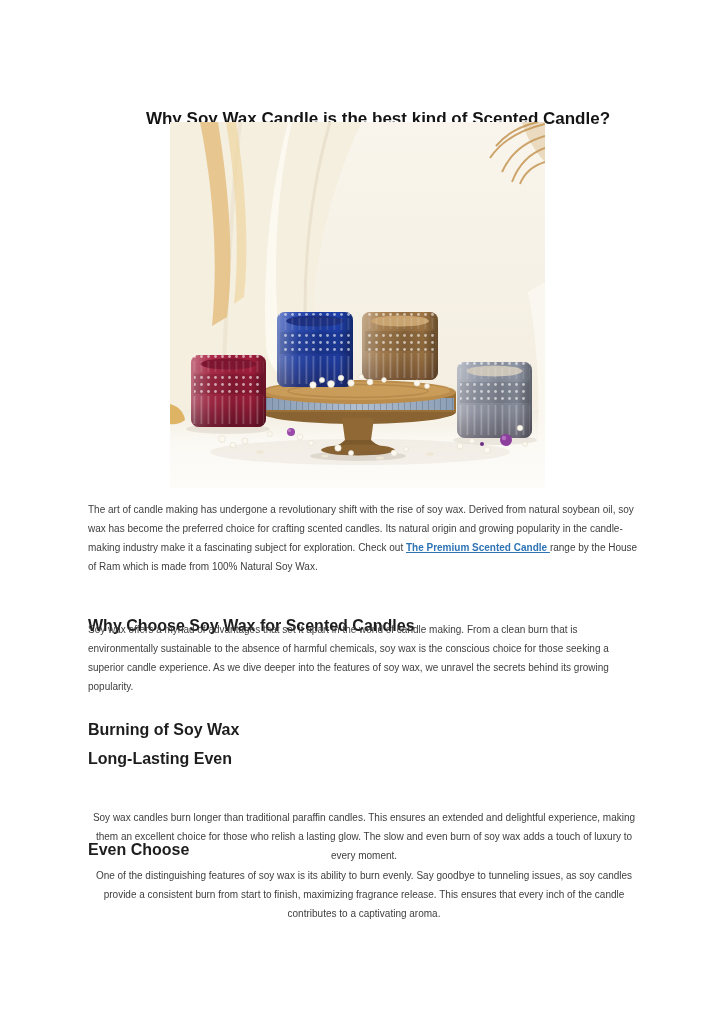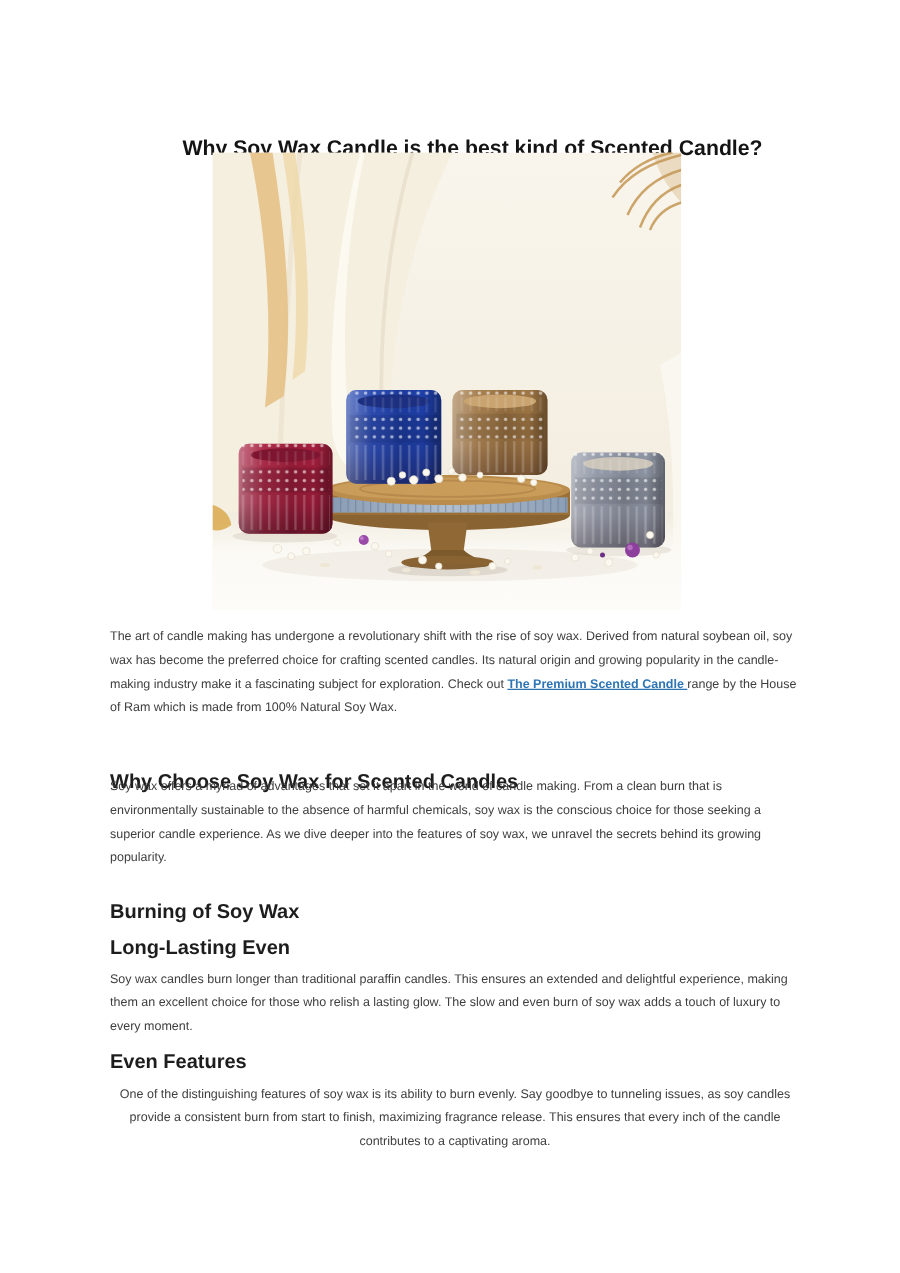--- a/index.html
+++ b/index.html
@@ -20,21 +20,21 @@
   }
   .heading{
     position:absolute;left:88px;width:552px;margin:0;
     font-size:16px;line-height:15px;font-weight:bold;color:#1d1d1d;
   }
   #para-intro{top:500px;}
   #h-why{top:618px;}
   #para-why{top:620px;}
   #h-features{top:722px;}
   #h-glow{top:751px;}
-  #para-glow{top:774px;}
+  #para-glow{top:808px;text-align:center;}
   #h-even{top:842px;}
   #para-even{top:866px;text-align:center;}
   a.doc-link{color:#2e74b5;font-weight:bold;text-decoration:underline;cursor:pointer;}
 </style>
 </head>
 <body>
 
 <main>
 
   <h1 class="page-title">Why Soy Wax Candle is the best kind of Scented Candle?</h1>
@@ -226,16 +226,16 @@
   <p class="para" id="para-intro"><span>The art of candle making has undergone a revolutionary shift with the rise of soy wax. Derived from natural soybean oil, soy wax has become the preferred choice for crafting scented candles. Its natural origin and growing popularity in the candle-making industry make it a fascinating subject for exploration. Check out </span><a class="doc-link">The Premium Scented Candle </a><span>range by the House of Ram which is made from 100% Natural Soy Wax.</span></p>
 
   <h2 class="heading" id="h-why">Why Choose Soy Wax for Scented Candles</h2>
   <p class="para" id="para-why">Soy wax offers a myriad of advantages that set it apart in the world of candle making. From a clean burn that is environmentally sustainable to the absence of harmful chemicals, soy wax is the conscious choice for those seeking a superior candle experience. As we dive deeper into the features of soy wax, we unravel the secrets behind its growing popularity.</p>
 
   <h2 class="heading" id="h-features">Burning of Soy Wax</h2>
 
   <h2 class="heading" id="h-glow">Long-Lasting Even</h2>
   <p class="para" id="para-glow">Soy wax candles burn longer than traditional paraffin candles. This ensures an extended and delightful experience, making them an excellent choice for those who relish a lasting glow. The slow and even burn of soy wax adds a touch of luxury to every moment.</p>
 
-  <h2 class="heading" id="h-even">Even Features</h2>
+  <h2 class="heading" id="h-even">Even Choose</h2>
   <p class="para" id="para-even">One of the distinguishing features of soy wax is its ability to burn evenly. Say goodbye to tunneling issues, as soy candles provide a consistent burn from start to finish, maximizing fragrance release. This ensures that every inch of the candle contributes to a captivating aroma.</p>
 
 </main>
 
 </body></html>

